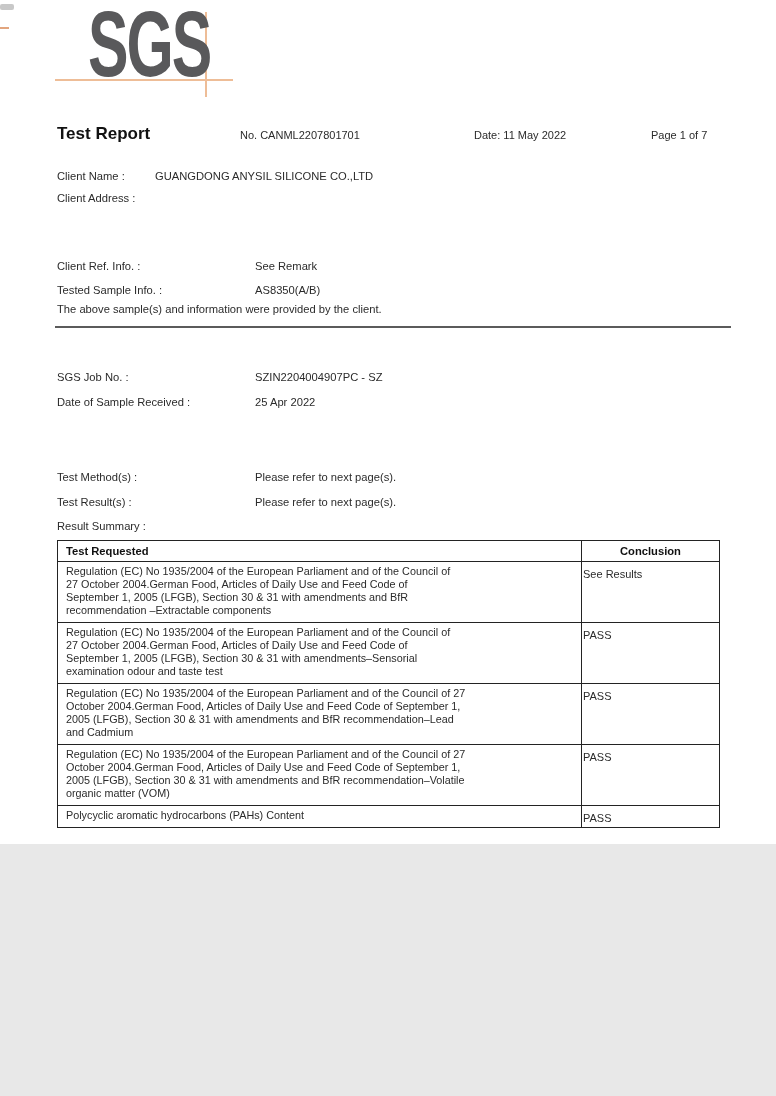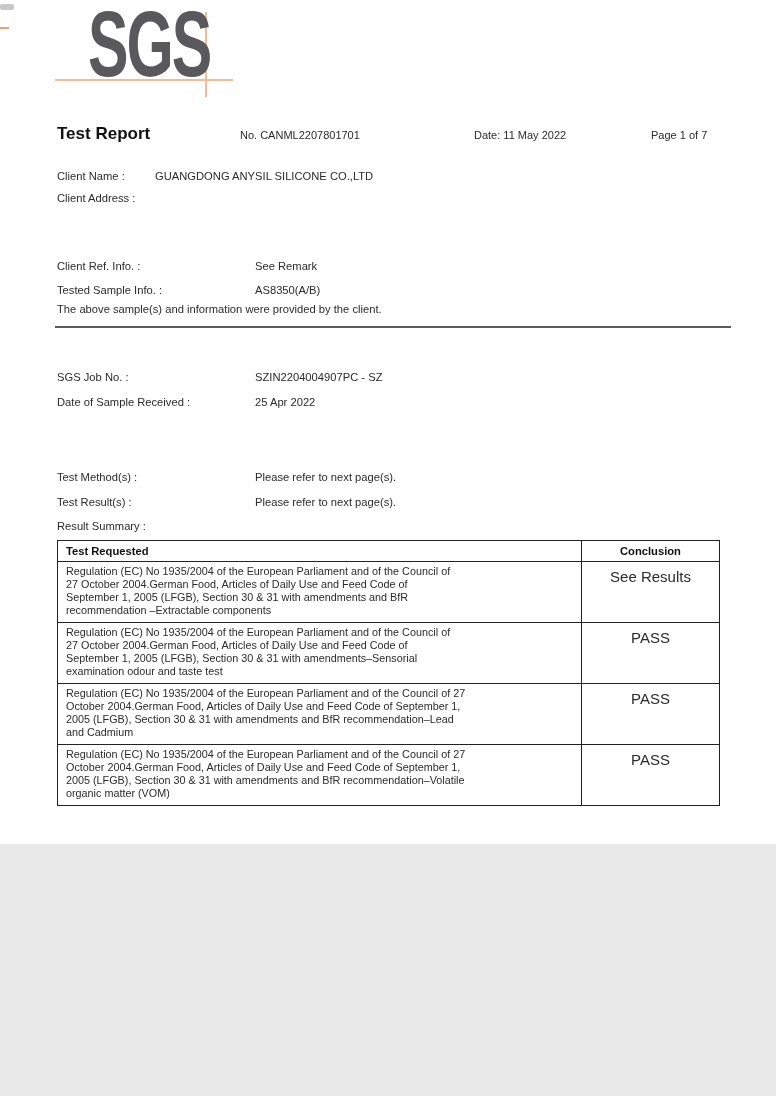--- a/index.html
+++ b/index.html
@@ -48,21 +48,21 @@
   .result-table col.c-test{width:524px;}
   .result-table col.c-concl{width:138px;}
   .result-table th{font-size:11.2px;font-weight:bold;color:#111;padding:4px 8px;}
   .result-table th.h-test{text-align:left;}
   .result-table th.h-concl{text-align:center;}
   .result-table td.t-test{
     font-size:10.8px;line-height:13px;padding:3px 8px 5px;
     white-space:pre-line;vertical-align:top;
   }
   .result-table td.t-concl{
-    font-size:15px;text-align:center;vertical-align:top;padding-top:6px;
+    font-size:11px;text-align:left;vertical-align:top;padding-top:6px;
   }
 
   
   .stamp-svg{left:66px;top:938px;}
   .stamp-company{
     left:50px;top:1051px;width:202px;text-align:center;
     font-size:6.2px;line-height:9.5px;color:#c4564c;
   }
   .fold-mark{left:232px;top:955px;width:1px;height:126px;background:rgba(214,148,108,0.4);}
 
@@ -168,20 +168,24 @@
 October 2004.German Food, Articles of Daily Use and Feed Code of September 1,
 2005 (LFGB), Section 30 &amp; 31 with amendments and BfR recommendation–Lead
 and Cadmium</td>
         <td class="t-concl">PASS</td>
       </tr>
       <tr>
         <td class="t-test">Regulation (EC) No 1935/2004 of the European Parliament and of the Council of 27
 October 2004.German Food, Articles of Daily Use and Feed Code of September 1,
 2005 (LFGB), Section 30 &amp; 31 with amendments and BfR recommendation–Volatile
 organic matter (VOM)</td>
+        <td class="t-concl">PASS</td>
+      </tr>
+      <tr>
+        <td class="t-test">Polycyclic aromatic hydrocarbons (PAHs) Content</td>
         <td class="t-concl">PASS</td>
       </tr>
     </tbody>
   </table>
 
   <svg class="abs stamp-svg" width="172" height="152" viewBox="0 0 160 150" opacity="0.82">
     <circle cx="80" cy="72" r="66" fill="none" stroke="#c0524a" stroke-width="2.4"></circle>
     <circle cx="80" cy="72" r="49" fill="none" stroke="#c0524a" stroke-width="1.2"></circle>
     <defs>
       <path id="ringPath" d="M 80 15 A 57 57 0 1 1 79.95 15.001" fill="none"></path>

